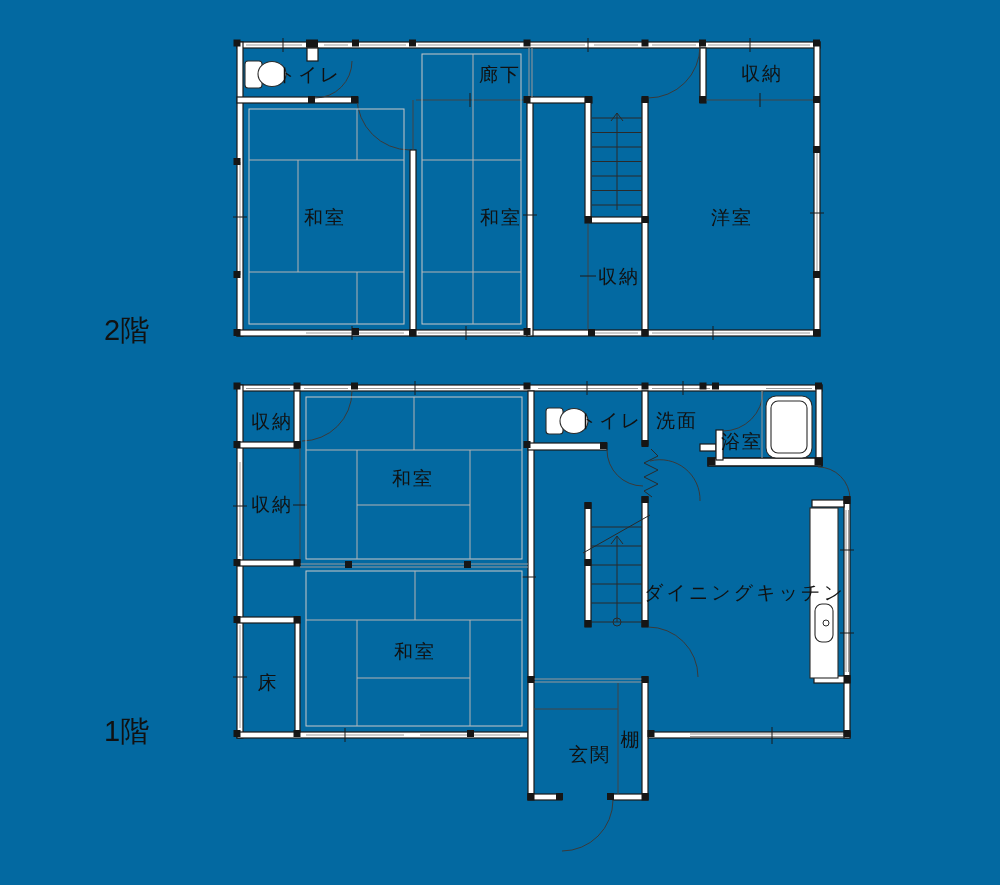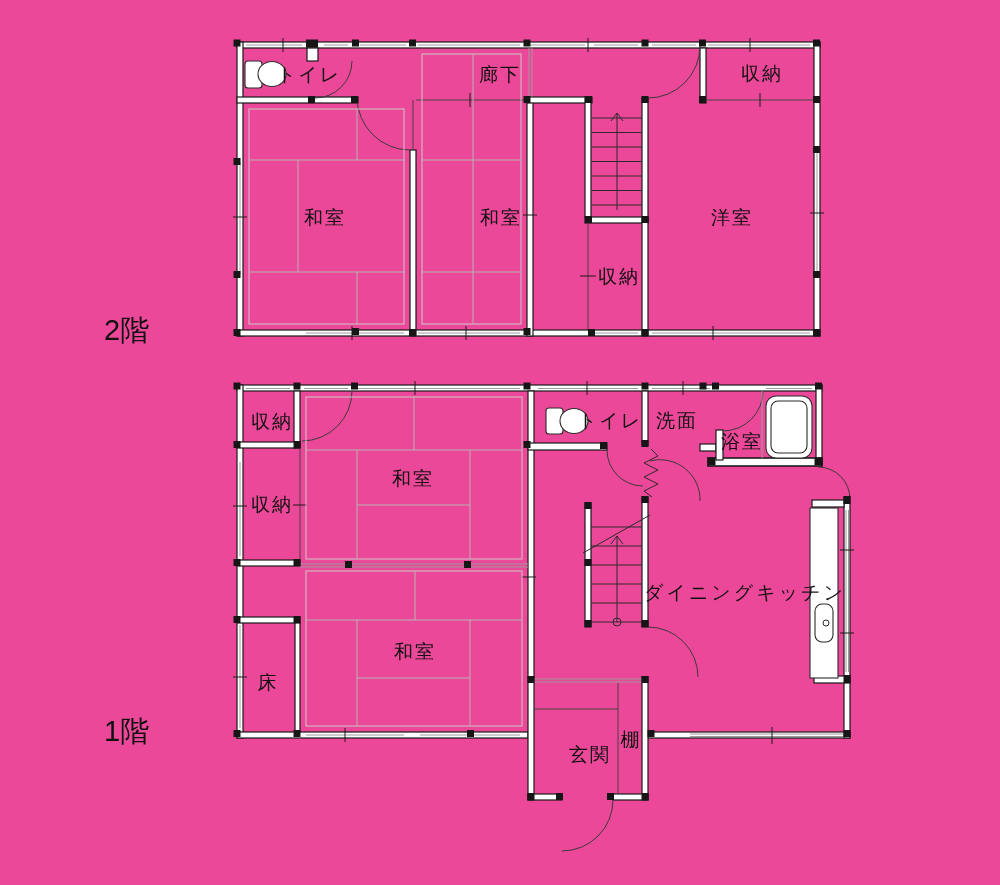--- a/index.html
+++ b/index.html
@@ -1,16 +1,16 @@
 <!DOCTYPE html>
 <html><head>
 <meta charset="utf-8">
 <style>
   html,body{margin:0;padding:0;background:#ffffff;}
-  .stage{position:relative;width:1000px;height:885px;background:#ec4899;overflow:hidden;
+  .stage{position:relative;width:1000px;height:885px;background:#0369a1;overflow:hidden;
          font-family:"Liberation Sans",sans-serif;}
   svg{display:block}
   .wall{fill:#ffffff;stroke:#1a1a1a;stroke-width:1.2;}
   .wallthick{fill:#ffffff;stroke:#111;stroke-width:1.5;}
   .p{fill:#161616;}
   .ln{stroke:#2a2a2a;stroke-width:1;fill:none;}
   .thin{stroke:#444;stroke-width:1;fill:none;}
   .arc{stroke:#3a3a3a;stroke-width:1;fill:none;}
   .tat{stroke:#b4b4b4;stroke-width:1;fill:none;}
   .frame{stroke:#c9c9c9;stroke-width:1;fill:none;}

